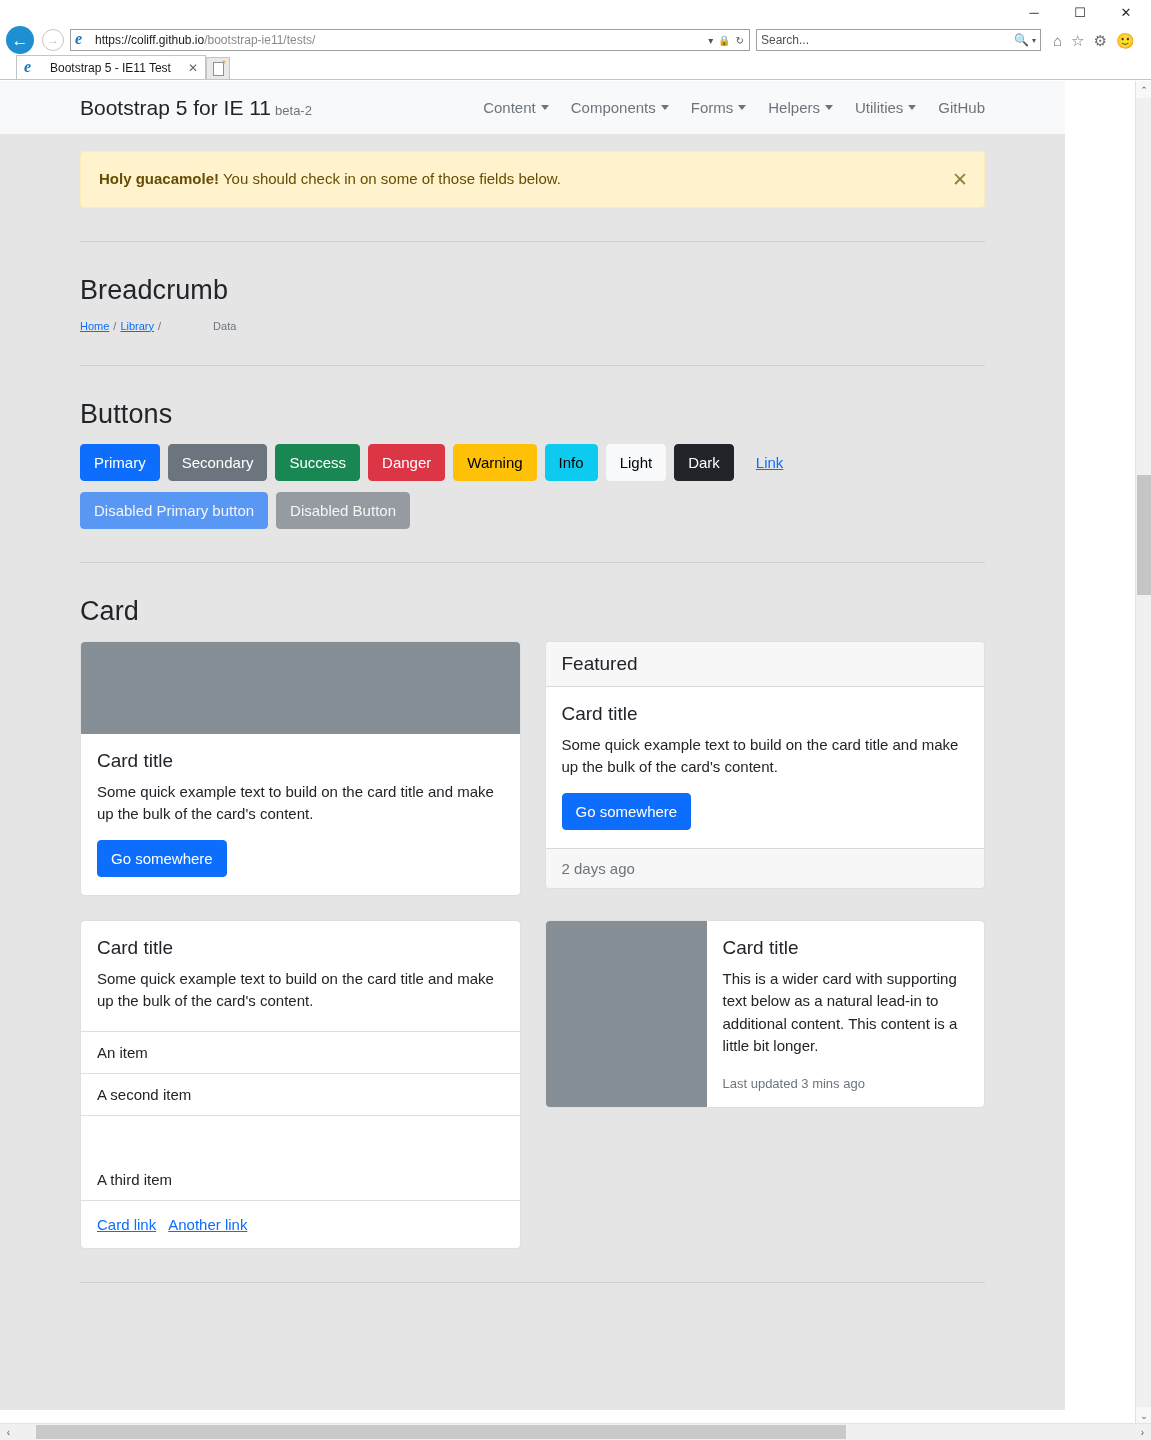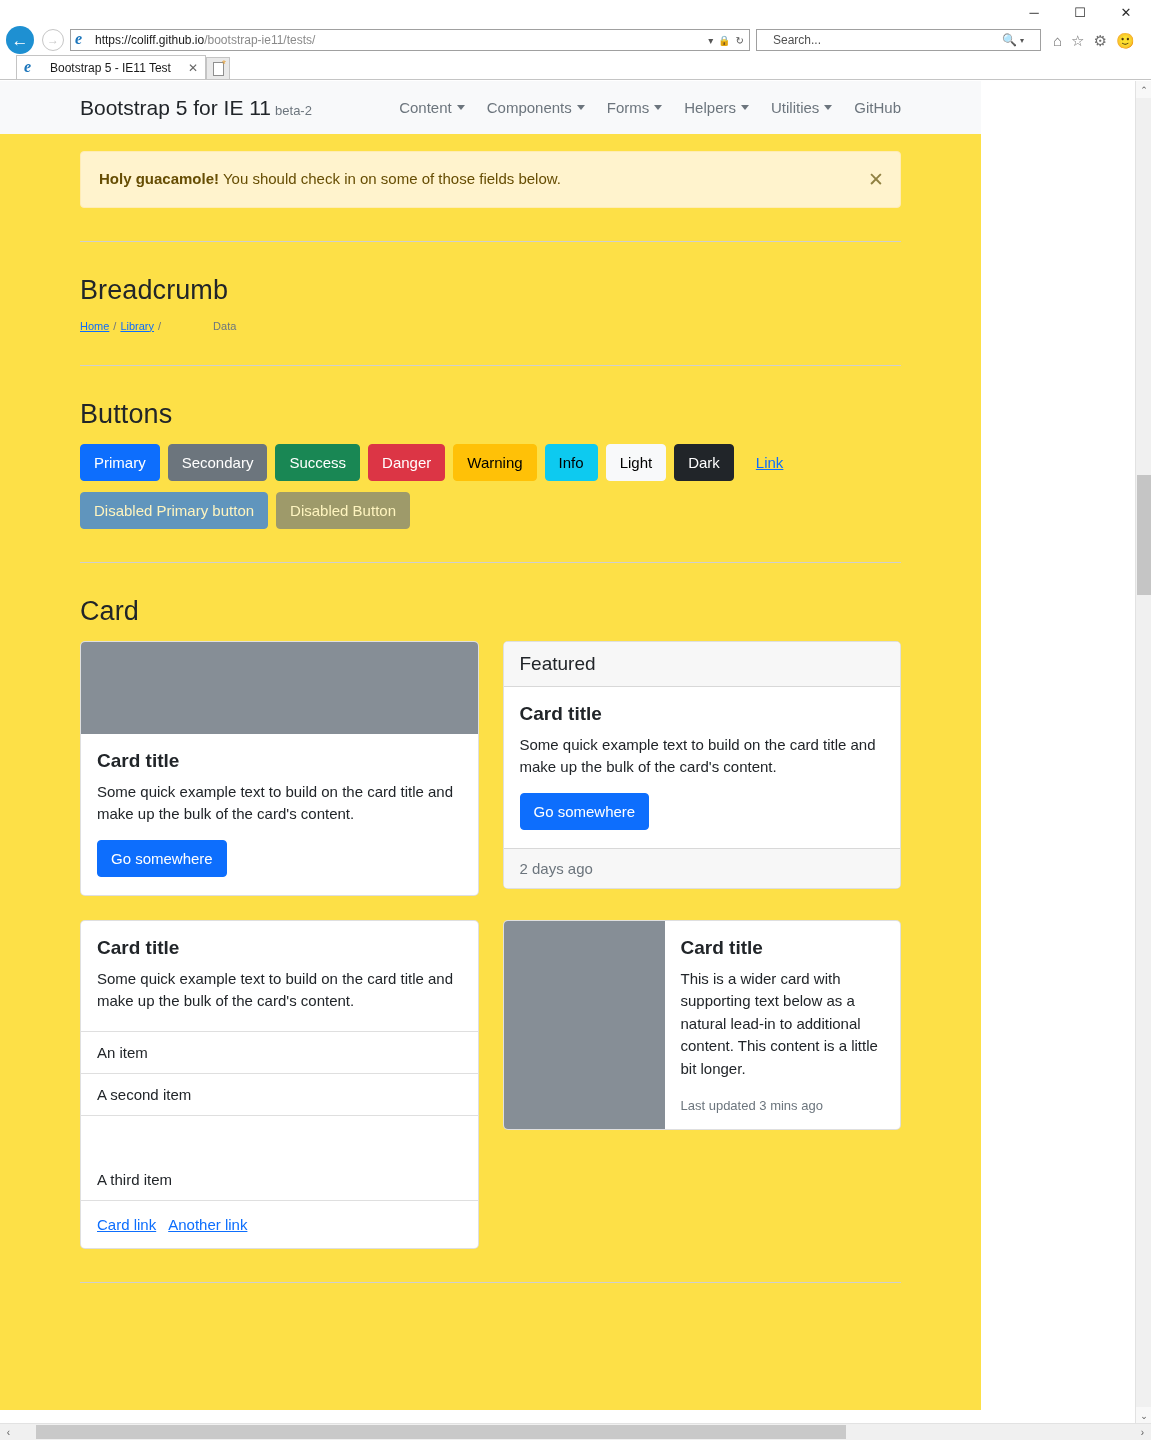--- a/index.html
+++ b/index.html
@@ -59,21 +59,21 @@
     font-family: "Liberation Serif", serif; font-style: italic;
     font-size: 16px; font-weight: bold; color: #1b75bb;
   }
   .url { font-size: 12px; color: #8a8a8a; white-space: nowrap; flex: 1; overflow: hidden; }
   .url b { color: #1a1a1a; font-weight: normal; }
   .addr-icons { display: flex; align-items: center; gap: 5px; padding-right: 2px; }
   .addr-icons span { font-size: 10px; color: #555; }
 
   .searchbar {
     flex: 0 0 285px; height: 22px; border: 1px solid #a0a0a0; background: #fff;
-    display: flex; align-items: center; padding: 0 16px; margin-left: 6px;
+    display: flex; align-items: center; padding: 0 4px; margin-left: 6px;
   }
   .search-ph { font-size: 12px; color: #505050; flex: 1; }
   .search-glyph { font-size: 12px; color: #333; }
   .chev { font-size: 8px; color: #555; margin-left: 3px; }
 
   .chrome-icons { display: flex; align-items: center; gap: 9px; margin-left: 12px; }
   .chrome-icons .gi { font-size: 15px; color: #6e6e6e; line-height: 1; }
   .chrome-icons .smiley { font-size: 15px; line-height: 1; }
 
   .tabstrip {
@@ -99,22 +99,22 @@
   }
   .newtab .star { position: absolute; right: 3px; top: 1px; color: #e8a33d; font-size: 10px; }
 
   
   .viewport {
     position: absolute; left: 0; top: 81px;
     width: 1151px; height: 1359px;
     background: #ffffff; overflow: hidden;
   }
   .page {
-    position: absolute; left: 0; top: 0; width: 981px; height: 1329px;
-    background: #fde047; overflow: hidden;
+    position: absolute; left: 0; top: 0; width: 1065px; height: 1329px;
+    background: #e5e5e5; overflow: hidden;
   }
 
   
   .site-nav {
     height: 53px; background: #f8f9fa;
     display: flex; align-items: center;
     padding: 0 80px;
   }
   .brand { font-size: 21px; color: #212529; white-space: nowrap; }
   .brand .ver { font-size: 13px; color: #6c757d; margin-left: 4px; }
@@ -180,21 +180,21 @@
   .card-grid { display: flex; gap: 24px; }
   .card-col { flex: 1 1 0; min-width: 0; }
   .card {
     background: #fff; border: 1px solid rgba(0,0,0,.125); border-radius: 5px;
     overflow: hidden;
   }
   .card-img {
     height: 92px; background: #868e96; width: 100%; display: block;
   }
   .card-body { padding: 16px 16px 18px 16px; }
-  .card-title { font-size: 19px; color: #212529; margin: 0 0 9px 0; font-weight: bold; }
+  .card-title { font-size: 19px; color: #212529; margin: 0 0 9px 0; font-weight: normal; }
   .card-text { font-size: 15px; color: #212529; line-height: 1.5; margin: 0 0 14px 0; }
   .card-header {
     background: #f7f7f7; border-bottom: 1px solid rgba(0,0,0,.125);
     padding: 11px 16px; font-size: 19px; color: #212529;
   }
   .card-footer {
     background: #f7f7f7; border-top: 1px solid rgba(0,0,0,.125);
     padding: 11px 16px; font-size: 15px; color: #6c757d;
   }
   .list-group { border-top: 1px solid rgba(0,0,0,.125); }

